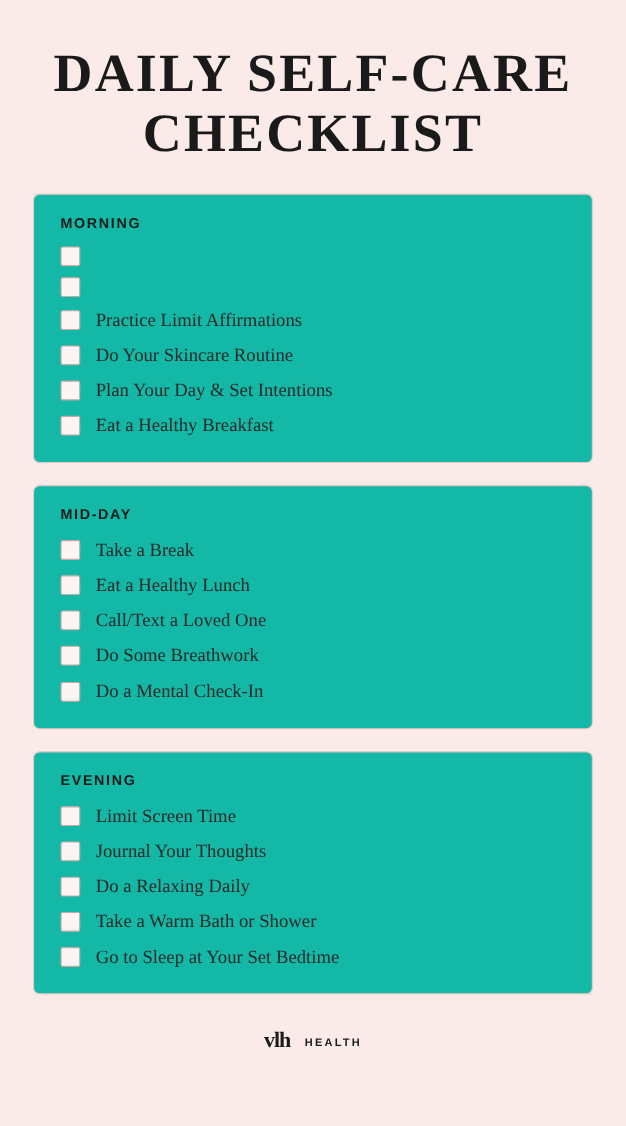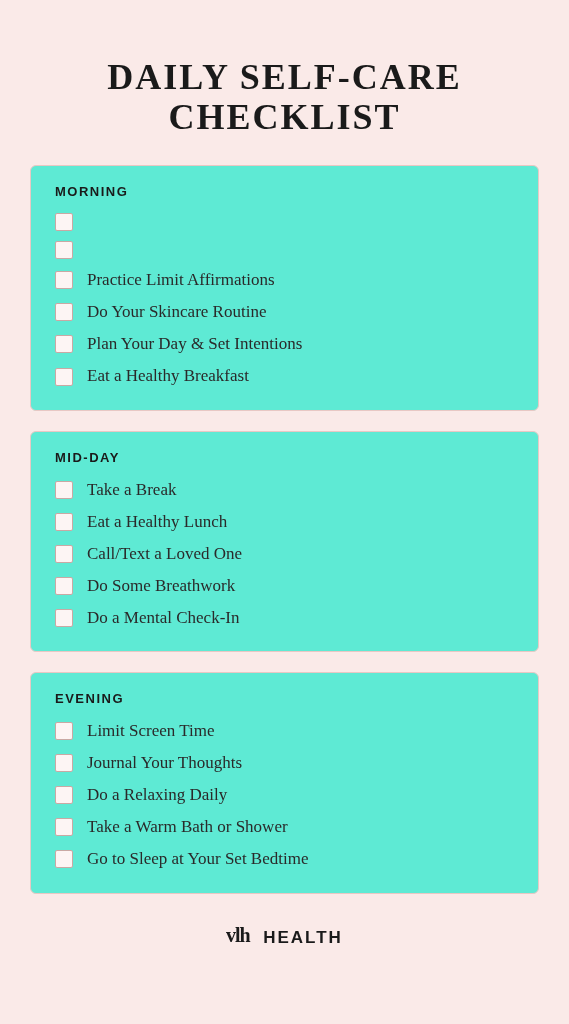--- a/index.html
+++ b/index.html
@@ -16,31 +16,30 @@
     }
 
     .title-section {
       text-align: center;
       margin-bottom: 28px;
       margin-top: 10px;
     }
 
     .main-title {
       font-family: Georgia, 'Times New Roman', serif;
-      font-size: 36px;
+      font-size: 49px;
       font-weight: 900;
       letter-spacing: 2px;
       line-height: 1.1;
       color: #1a1a1a;
       text-transform: uppercase;
-      margin-top: 18px;
     }
 
     .section-card {
-      background-color: #5eead4;
+      background-color: #14b8a6;
       border: 1.5px solid #e8c8c4;
       border-radius: 6px;
       width: 100%;
       padding: 18px 24px 22px 24px;
       margin-bottom: 20px;
     }
 
     .section-label {
       font-family: Arial, Helvetica, sans-serif;
       font-size: 13px;
@@ -100,21 +99,21 @@
     .logo-icon {
       font-size: 22px;
       font-weight: 900;
       color: #4d7c0f;
       font-family: Arial, sans-serif;
       letter-spacing: -2px;
     }
 
     .logo-text {
       font-family: Arial, Helvetica, sans-serif;
-      font-size: 17px;
+      font-size: 10px;
       font-weight: 700;
       letter-spacing: 2px;
       color: #1a1a1a;
       text-transform: uppercase;
     }
   </style>
 </head>
 <body>
 
 <div class="title-section">

